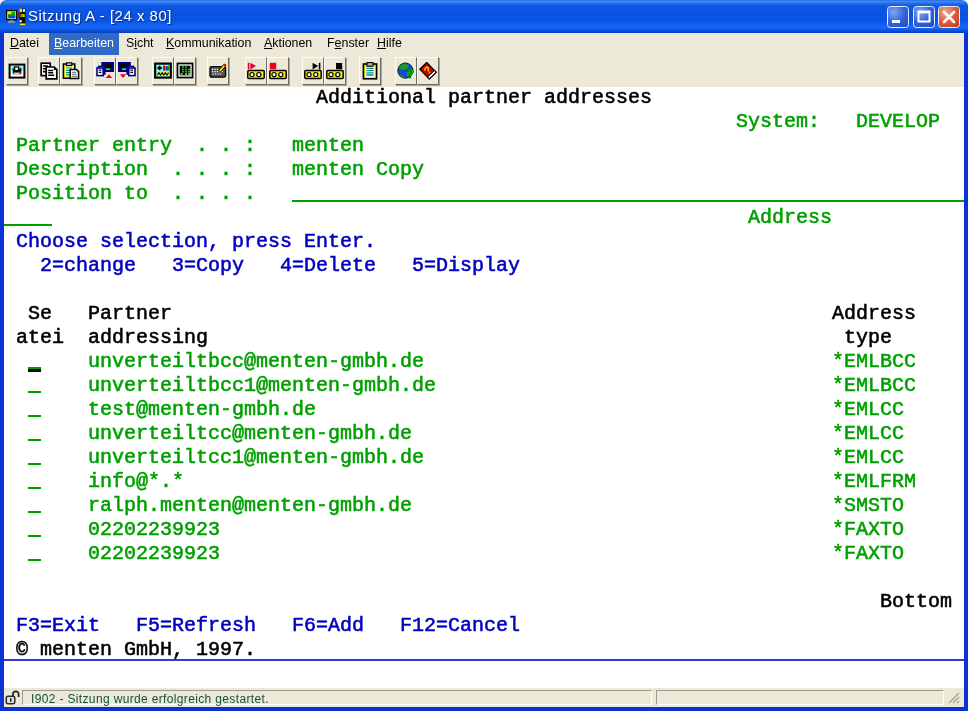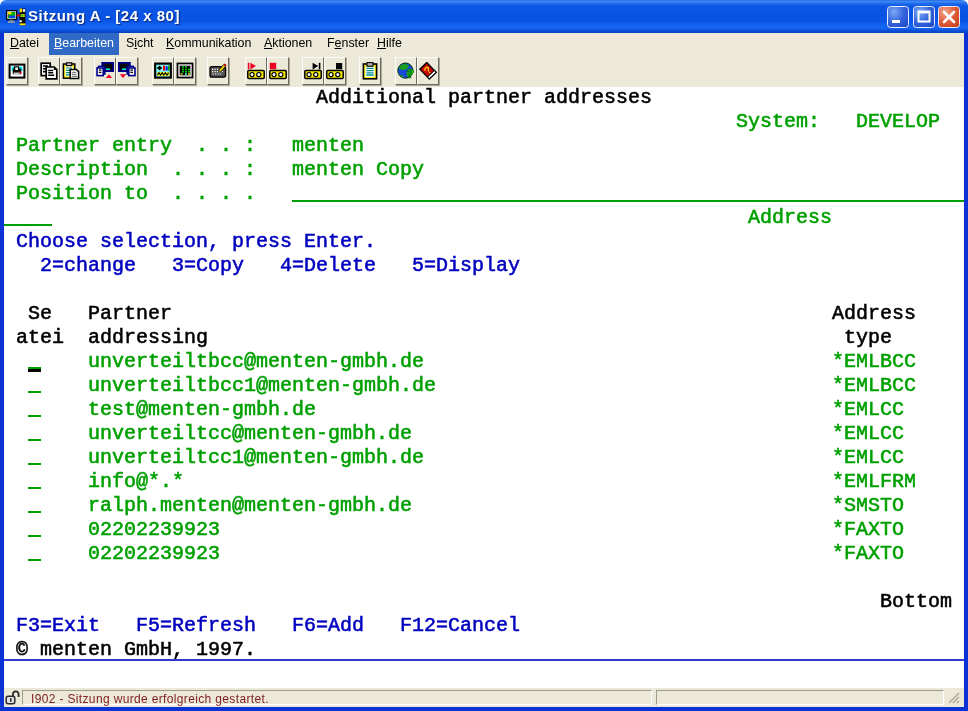--- a/index.html
+++ b/index.html
@@ -1,19 +1,19 @@
 <!DOCTYPE html>
 <html><head><meta charset="utf-8"><style>
 *{margin:0;padding:0;box-sizing:border-box}
 body{width:968px;height:711px;position:relative;overflow:hidden;background:#fff;
  font-family:"Liberation Sans",sans-serif}
 .titlebar{position:absolute;left:0;top:0;width:968px;height:33px;
  border-radius:6px 6px 0 0;
  background:linear-gradient(180deg,#2a6ce0 0%,#3f8bf8 5%,#2573ee 9%,#0d57e4 18%,#0853e2 45%,#0a55e6 65%,#1162f2 75%,#1767f6 84%,#0c50d8 93%,#0540c0 100%)}
-.title-text{position:absolute;left:28px;top:6.5px;color:#fff;font-size:15px;font-weight:bold;
+.title-text{position:absolute;left:28px;top:6.5px;color:#fff;font-size:15px;font-weight:normal;
  text-shadow:1px 1px 1px rgba(10,30,90,.8);letter-spacing:.5px}
 .tbtn{position:absolute;top:6px;width:22px;height:22px;border-radius:3.5px;border:1px solid #e8eefc}
 .tbtn.min{left:887px;background:radial-gradient(circle at 30% 25%,#7da8f4 0%,#3564dc 50%,#1d46c6 100%)}
 .tbtn.max{left:913px;background:radial-gradient(circle at 30% 25%,#7da8f4 0%,#3564dc 50%,#1d46c6 100%)}
 .tbtn.cls{left:938px;background:radial-gradient(circle at 30% 25%,#f2a48c 0%,#de5c38 50%,#c03a16 100%)}
 .menubar{position:absolute;left:4px;top:33px;width:960px;height:22px;background:#ece9d8}
 .menubar span{position:absolute;top:3px;font-size:12.4px;color:#000}
 .mhl{position:absolute;left:45px;top:0;width:70px;height:22px;background:#316ac5}
 .menubar .sel{color:#fff}
 .toolbar{position:absolute;left:4px;top:55px;width:960px;height:32px;background:#ece9d8}
@@ -22,21 +22,21 @@
  border-right:1px solid #6e6c60;border-bottom:1px solid #6e6c60;
  box-shadow:1px 1px 0 #aaa698}
 .tb svg{position:absolute;left:1px;top:4px}
 .term{position:absolute;left:4px;top:87px;width:960px;height:601px;background:#fff;
  font-family:"Liberation Mono",monospace;font-size:20px;font-weight:normal;-webkit-text-stroke:0.55px}
 .t{position:absolute;white-space:pre;line-height:19px;letter-spacing:0}
 .t.g{color:#00a000}.t.b{color:#0000bf}.t.k{color:#000}
 .ul{position:absolute;height:2px;background:#00a000}
 .oialine{position:absolute;left:0px;top:572px;width:960px;height:2px;background:#3338cf}
 .statusbar{position:absolute;left:4px;top:688px;width:960px;height:19px;background:#ece9d8}
-.sunk{position:absolute;top:2px;height:15px;border:1px solid;border-color:#9d9b8d #fff #fff #9d9b8d;font-size:12px;letter-spacing:.35px;color:#7f1d1d}
+.sunk{position:absolute;top:2px;height:15px;border:1px solid;border-color:#9d9b8d #fff #fff #9d9b8d;font-size:12px;letter-spacing:.35px;color:#14532d}
 .lb{position:absolute;left:0;top:33px;width:4px;height:674px;background:#0a32d4}
 .rb{position:absolute;left:964px;top:33px;width:4px;height:674px;background:#0a32d4}
 .bb{position:absolute;left:0;top:707px;width:968px;height:4px;background:#0a32d4}
 </style></head><body>
 <div class="titlebar">
 <svg style="position:absolute;left:6px;top:8px" width="20" height="19" viewBox="0 0 20 19">
  <rect x="0.6" y="2.6" width="10" height="9" fill="#d8d8d8" stroke="#000" stroke-width="1.2"></rect>
  <rect x="2" y="4" width="7.2" height="6.2" fill="#00b000"></rect>
  <path d="M2 4h3.4v2.2H2z" fill="#ffe400"></path>
  <path d="M3.2 7.6h6v2.6h-6z" fill="#1040ff"></path>

